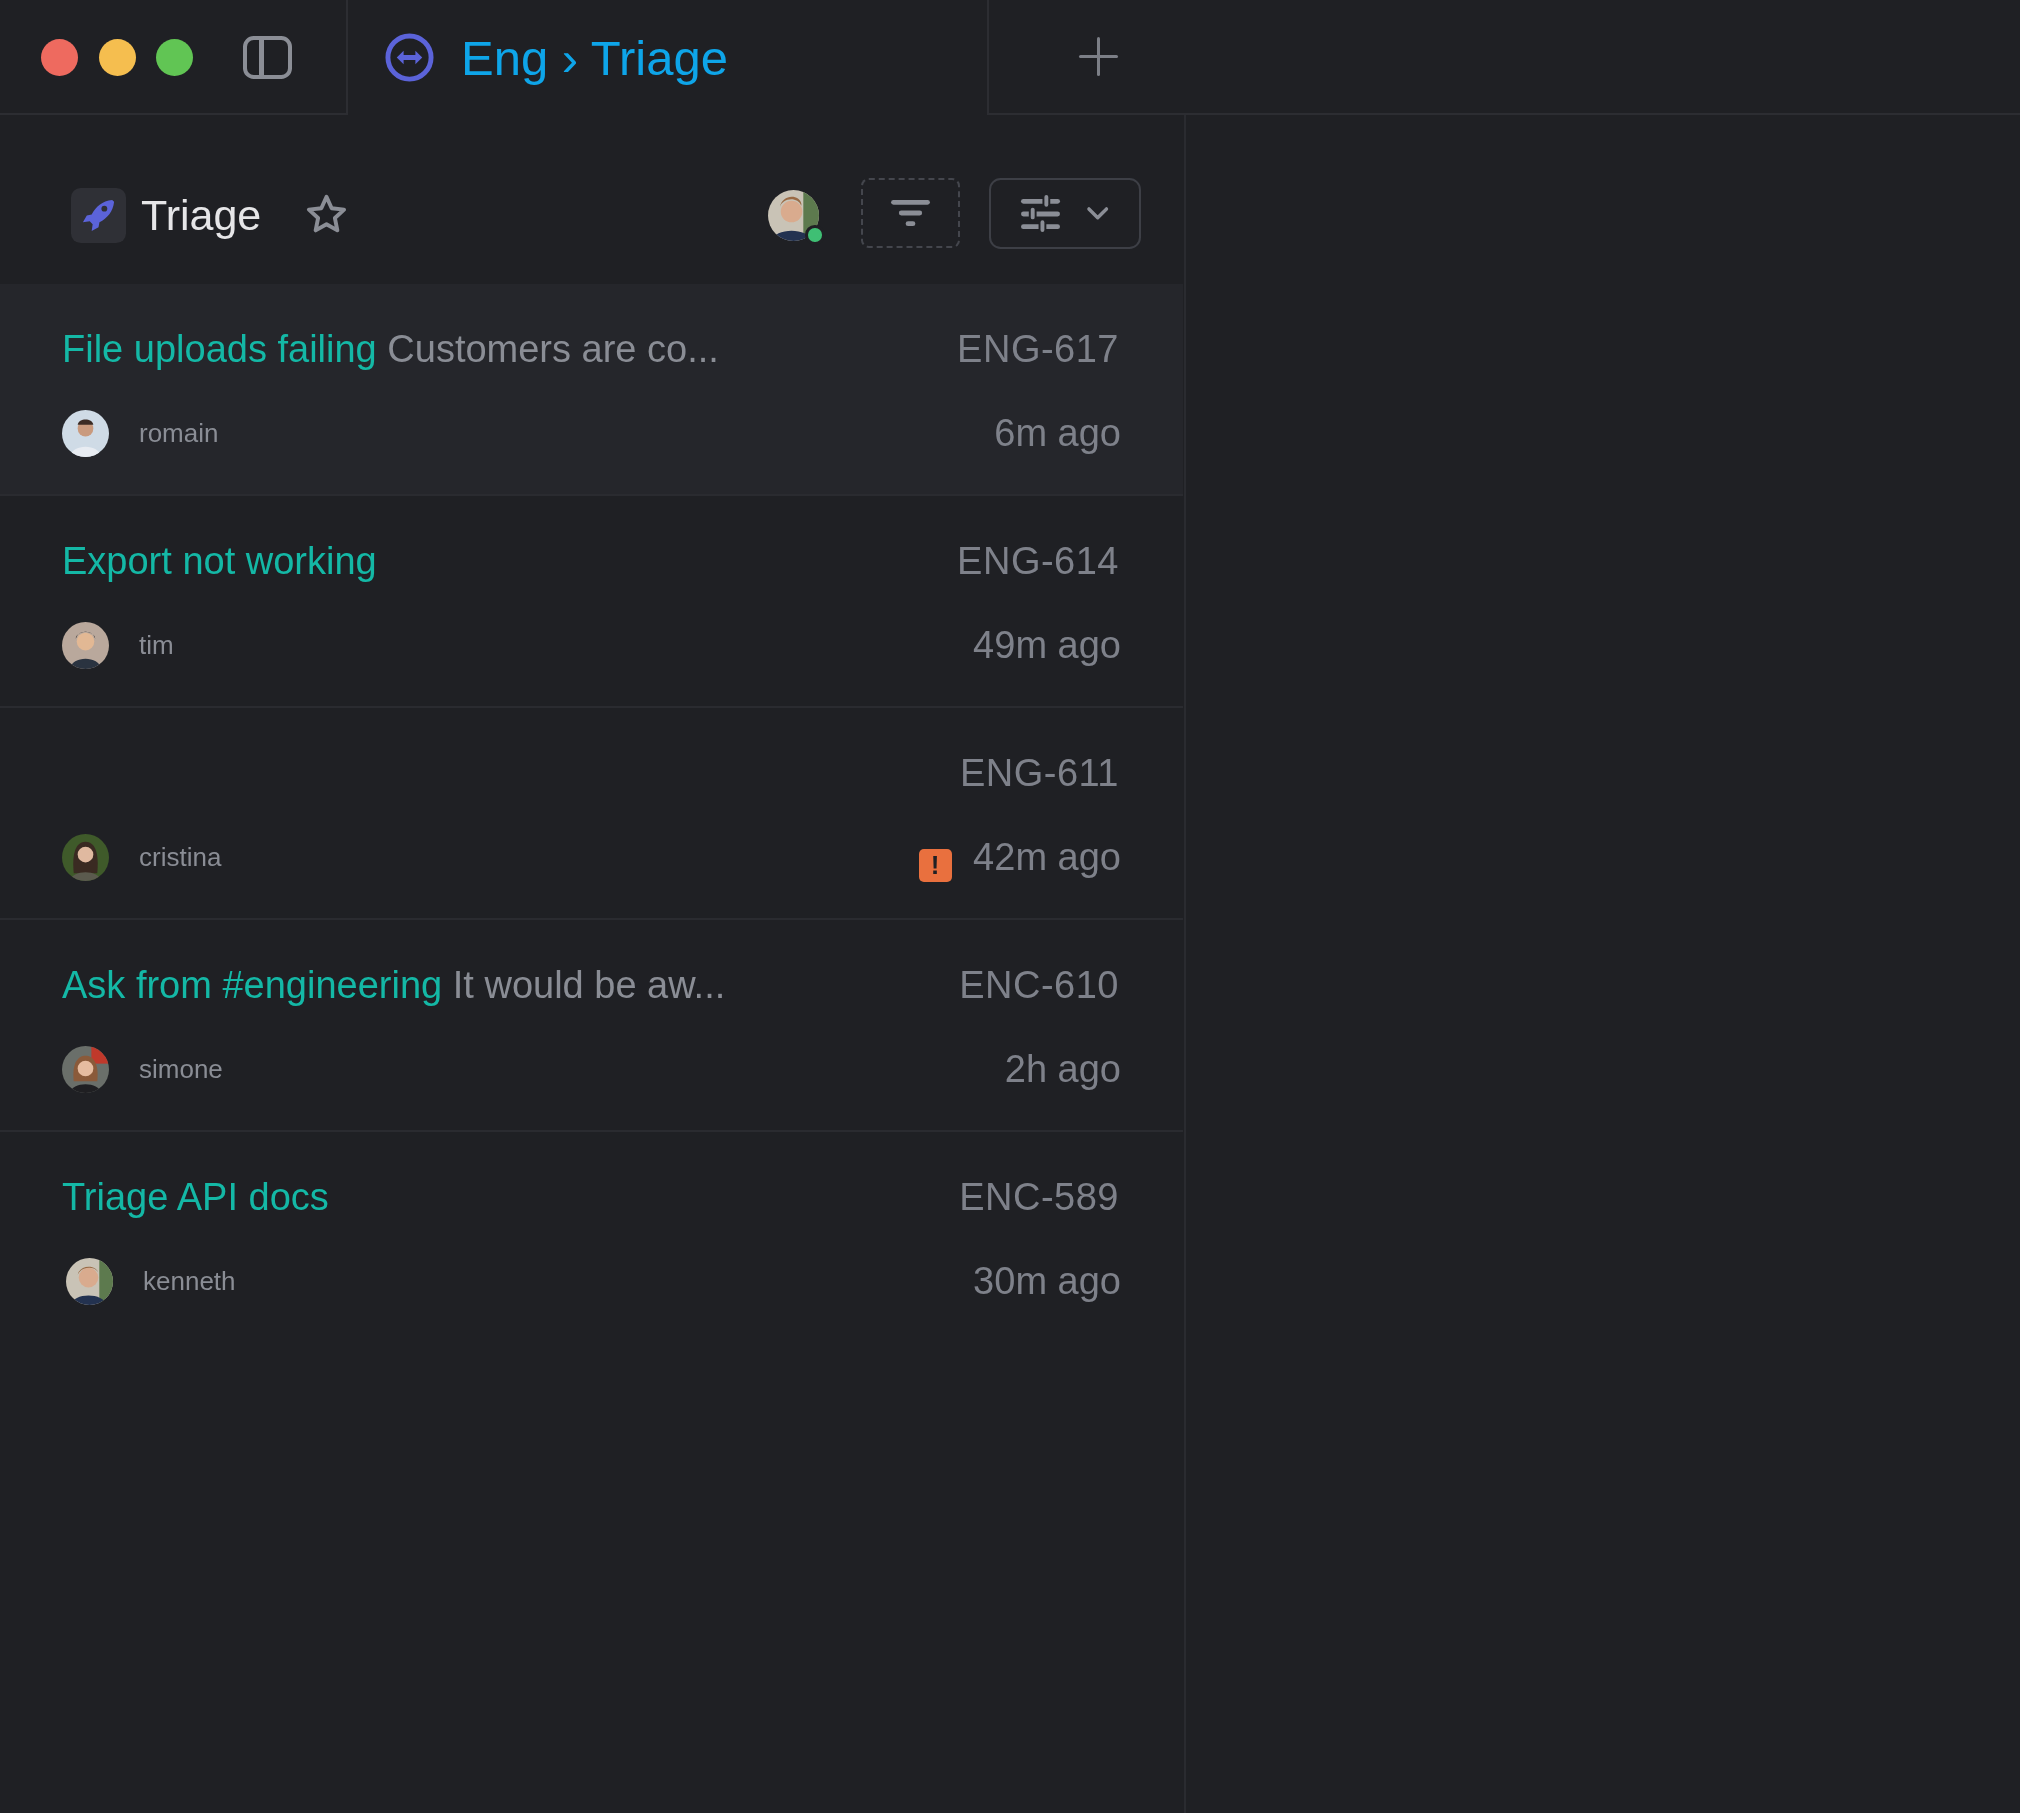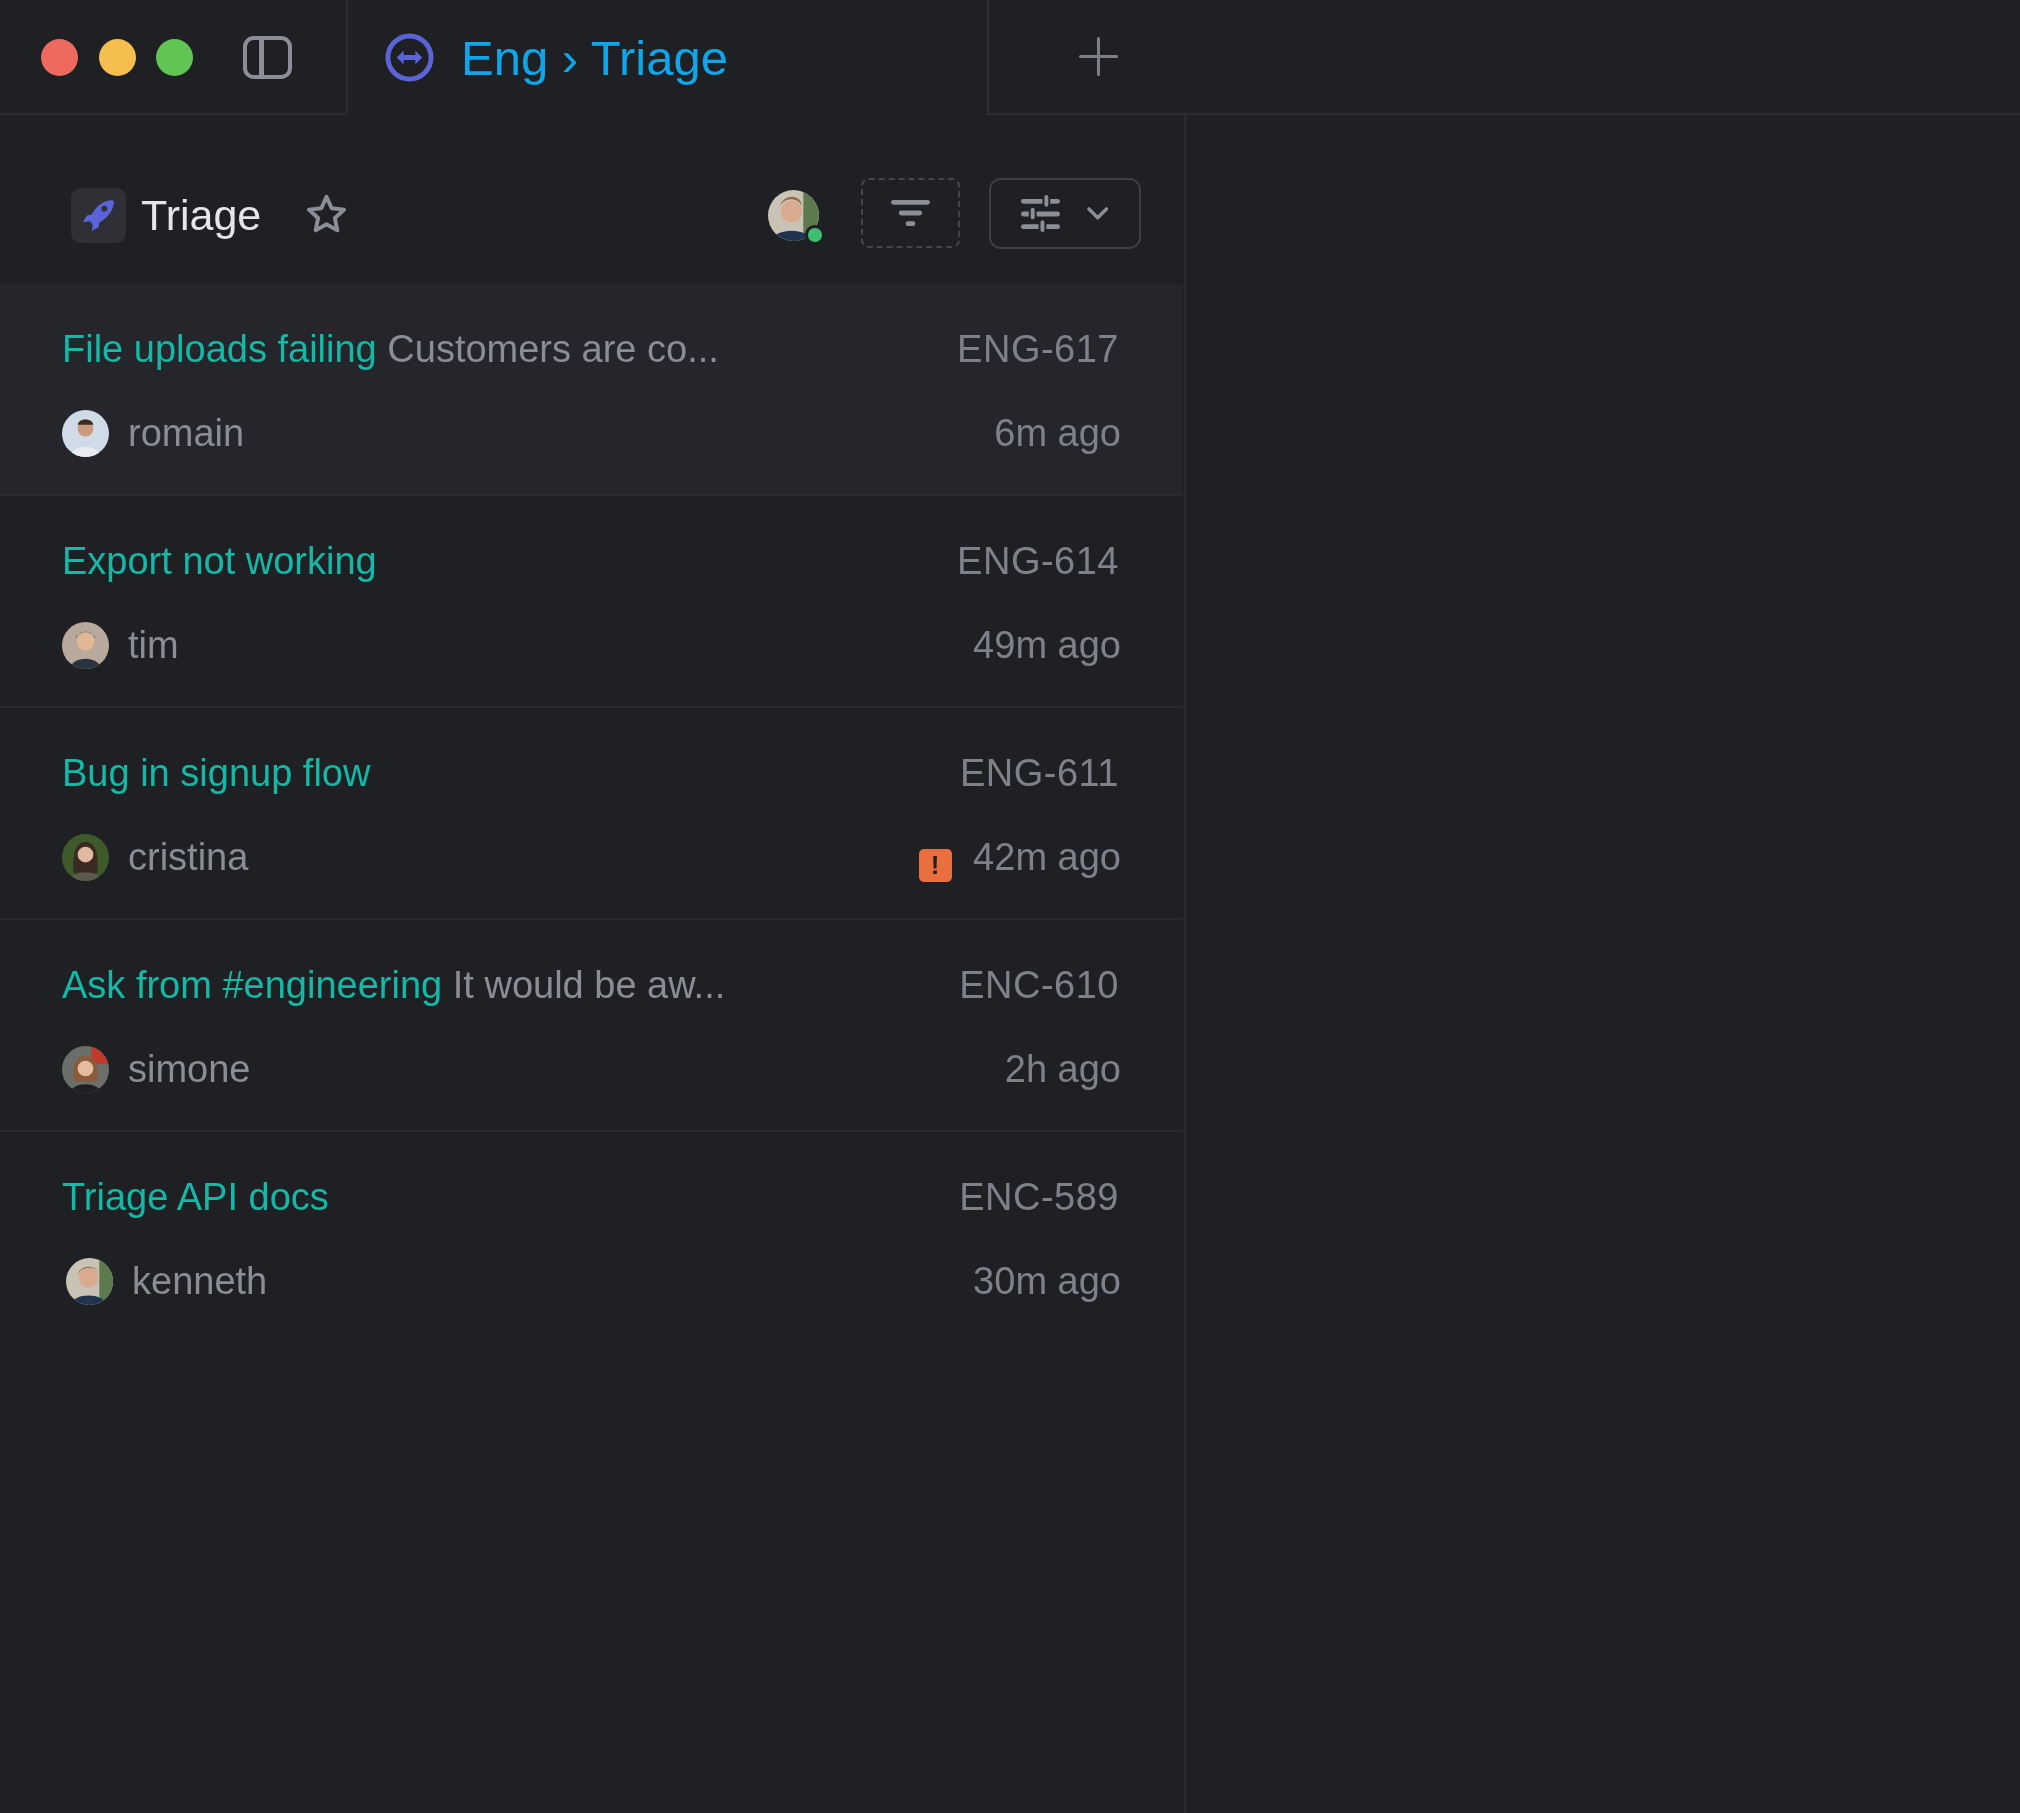--- a/index.html
+++ b/index.html
@@ -53,21 +53,21 @@
   .rows { position: absolute; left: 0; top: 169px; width: 1183px; }
   .row { position: relative; height: 212px; border-bottom: 2.9px solid #2a2b30; cursor: pointer; }
   .row.selected { background: #25262b; }
   .row.last { border-bottom: none; }
   .row-title { position: absolute; left: 62px; top: 41px; font-size: 38px; line-height: 49px; white-space: nowrap; }
   .row-title .title-main { color: #14b8a6; }
   .row-title .title-desc { color: #8a8d95; }
   .row-id { position: absolute; right: 64px; top: 41px; font-size: 38px; line-height: 49px; color: #7e818a; white-space: nowrap; letter-spacing: 0.5px; }
   .row-meta { position: absolute; left: 62px; top: 125px; height: 49px; display: flex; align-items: center; }
   .row-avatar { width: 47px; height: 47px; border-radius: 50%; overflow: hidden; flex: none; }
-  .row-assignee { margin-left: 19px; font-size: 38px; line-height: 49px; color: #8a8d95; }
+  .row-assignee { margin-left: 30px; font-size: 26px; line-height: 49px; color: #8a8d95; }
   .row-right { position: absolute; right: 62px; top: 125px; height: 49px; display: flex; align-items: flex-end; gap: 21.5px; }
   .row-time { font-size: 38px; line-height: 49px; color: #7e818a; white-space: nowrap; }
   .urgent-badge { width: 33px; height: 33px; border-radius: 4.9px; background: #e9703e; color: #1f2024;
     font-weight: bold; font-size: 26px; line-height: 33px; text-align: center; }
 
   
   .detail-pane { position: absolute; left: 1186px; top: 115px; width: 835px; height: 1699px; background: #1f2024; }
 </style>
 </head>
 <body>
@@ -176,24 +176,20 @@
           <path d="M8 48 C10 34 38 34 40 48 Z" fill="#2a3340"></path>
         </svg>
         <span class="row-assignee">tim</span>
       </div>
       <div class="row-right">
         <span class="row-time">49m ago</span>
       </div>
     </div>
 
     <div class="row">
-      <div class="row-title">
-        <span class="title-main">Bug in signup flow</span>
-        <span class="title-desc"></span>
-      </div>
       <span class="row-id">ENG-611</span>
       <div class="row-meta">
         <svg class="row-avatar" viewBox="0 0 48 48">
           <rect width="48" height="48" fill="#3f5a2a"></rect>
           <path d="M12 40 C10 20 14 8 24 8 C34 8 38 20 36 40 Z" fill="#3a2a22"></path>
           <circle cx="24" cy="21" r="8" fill="#e0b9a0"></circle>
           <path d="M8 48 C10 36 38 36 40 48 Z" fill="#5b5a4e"></path>
         </svg>
         <span class="row-assignee">cristina</span>
       </div>

